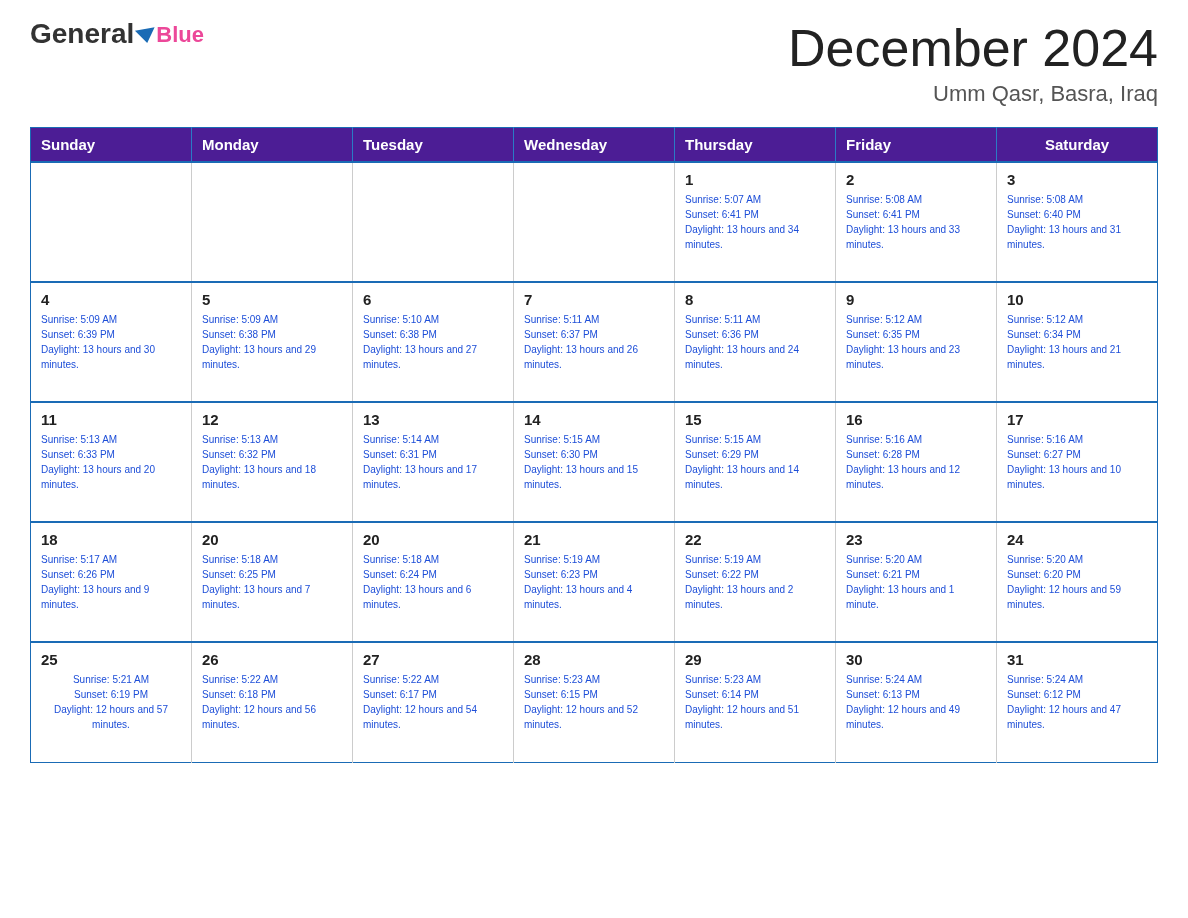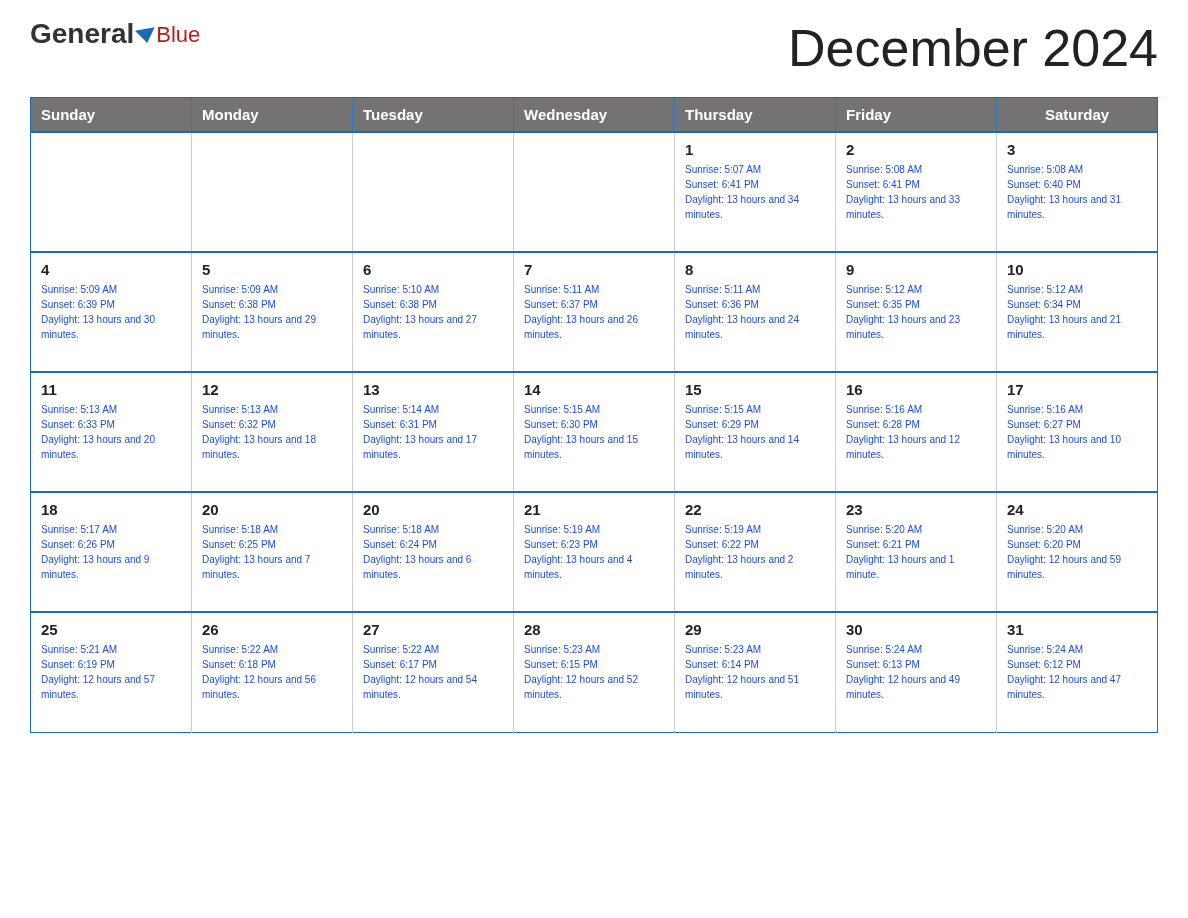--- a/index.html
+++ b/index.html
@@ -33,22 +33,22 @@
       border-left: 10px solid transparent;
       border-right: 10px solid transparent;
       border-top: 14px solid #1a6bb5;
       display: inline-block;
       margin-left: 2px;
       vertical-align: middle;
       transform: rotate(-10deg);
     }
     .logo-line2 {
       font-size: 22px;
-      font-weight: normal;
-      color: #b91c1c;
+      font-weight: bold;
+      color: #ec4899;
       margin-top: 2px;
     }
     .title-area {
       text-align: right;
     }
     .month-title {
       font-size: 52px;
       font-weight: normal;
       color: #222;
       line-height: 1.1;
@@ -57,21 +57,21 @@
       font-size: 22px;
       color: #555;
       margin-top: 4px;
     }
     .calendar {
       width: 100%;
       border-collapse: collapse;
       border: 1px solid #1a6bb5;
     }
     .calendar thead tr {
-      background-color: #737373;
+      background-color: #4c1d95;
     }
     .calendar thead th {
       color: #fff;
       font-size: 15px;
       font-weight: bold;
       padding: 8px 10px;
       text-align: left;
       border-right: 1px solid #2a7bc5;
     }
     .calendar thead th:last-child {
@@ -115,20 +115,21 @@
 
 <div class="header-area">
   <div class="logo">
     <div class="logo-text">
       General<span class="logo-arrow"></span>
     </div>
     <div class="logo-line2">Blue</div>
   </div>
   <div class="title-area">
     <div class="month-title">December 2024</div>
+    <div class="location-title">Umm Qasr, Basra, Iraq</div>
   </div>
 </div>
 
 <table class="calendar">
   <thead>
     <tr>
     <th>Sunday</th>
         <th>Monday</th>
         <th>Tuesday</th>
         <th>Wednesday</th>
@@ -290,21 +291,21 @@
         <td>
           <span class="day-number">24</span>
           <div class="day-info" style="white-space: pre-line;">Sunrise: 5:20 AM
 Sunset: 6:20 PM
 Daylight: 12 hours and 59 minutes.</div>
         </td>
       </tr>
       <tr>
         <td>
           <span class="day-number">25</span>
-          <div class="day-info" style="white-space: pre-line;">Sunrise: 5:21 AM
+          <div class="day-info" style="white-space: pre-line; text-align: center;">Sunrise: 5:21 AM
 Sunset: 6:19 PM
 Daylight: 12 hours and 57 minutes.</div>
         </td>
         <td>
           <span class="day-number">26</span>
           <div class="day-info" style="white-space: pre-line;">Sunrise: 5:22 AM
 Sunset: 6:18 PM
 Daylight: 12 hours and 56 minutes.</div>
         </td>
         <td>

